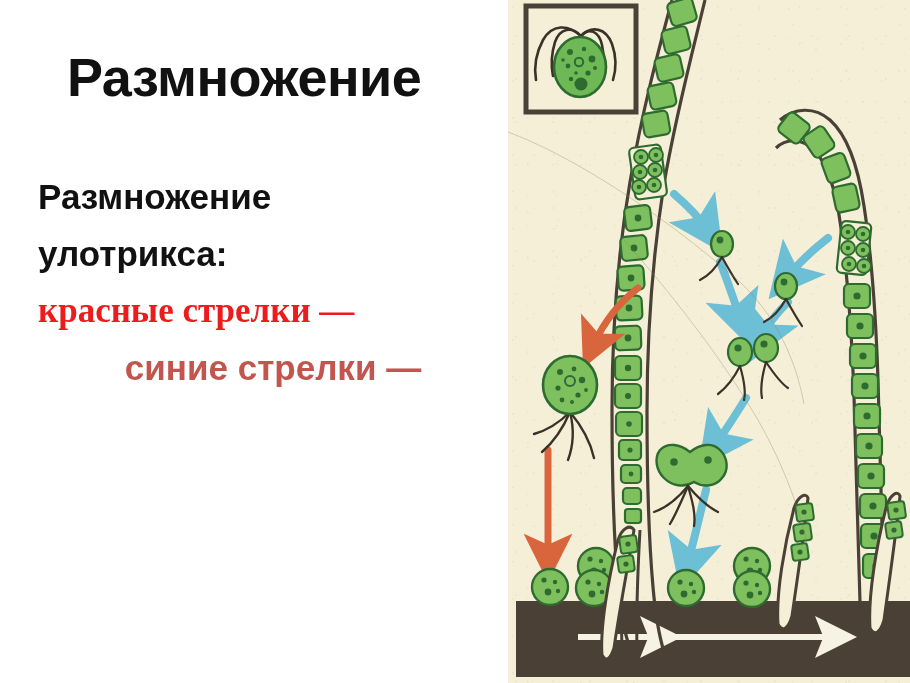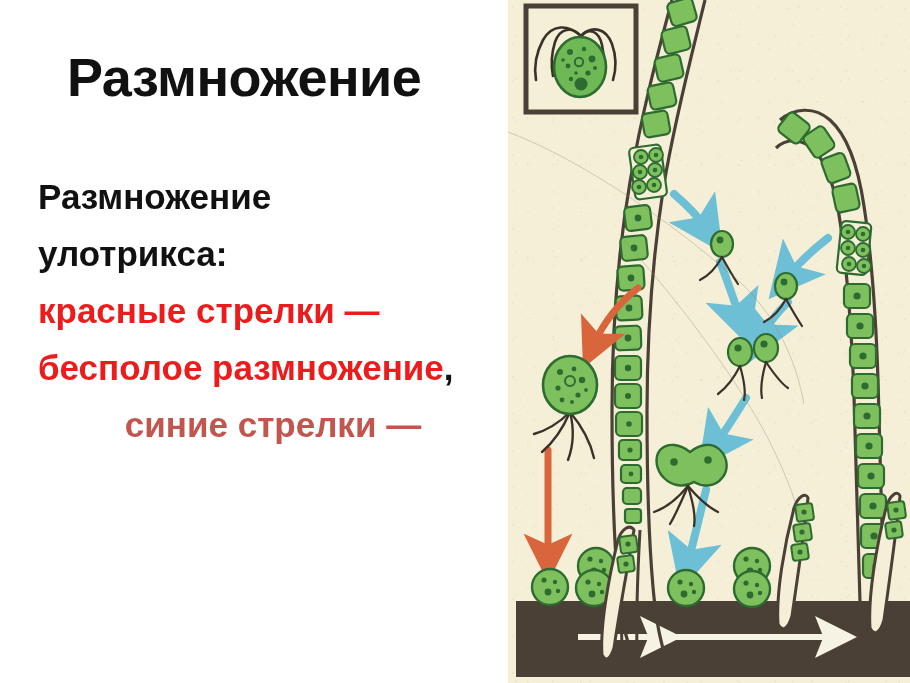--- a/index.html
+++ b/index.html
@@ -23,21 +23,21 @@
     letter-spacing:-0.5px;white-space:nowrap;
   }
   .body-block{
     position:absolute;left:26px;top:168px;width:470px;
   }
   .body-line{
     font-size:35px;font-weight:bold;line-height:57px;
     white-space:nowrap;color:#111111;
   }
   .ln-black{color:#111111;}
-  .ln-red{color:#ED1C1C;}
+  .ln-red{color:#ED1C1C;font-family:Liberation Serif, serif;}
   .ln-rose{color:#C2564F;text-align:center;}
   .punc-black{color:#111111;}
   .punc-rose{color:#C2564F;}
 
   
   .figure-panel{
     position:absolute;left:508px;top:0;width:402px;height:683px;
     background:#F5EFD8;
     overflow:hidden;
   }
@@ -66,23 +66,20 @@
 
     <div class="body-block">
       <div class="body-line ln-black">
         <span>Размножение</span>
       </div>
       <div class="body-line ln-black">
         <span>улотрикса:</span>
       </div>
       <div class="body-line ln-red">
         <span>красные стрелки —</span>
-      </div>
-      <div class="body-line ln-red">
-        <span>бесполое размножение</span><span class="punc-black">,</span>
       </div>
       <div class="body-line ln-rose">
         <span>синие стрелки —</span>
       </div>
     </div>
 
   </div>
 
   <div class="figure-panel">
     <div class="paper-grain"></div>

